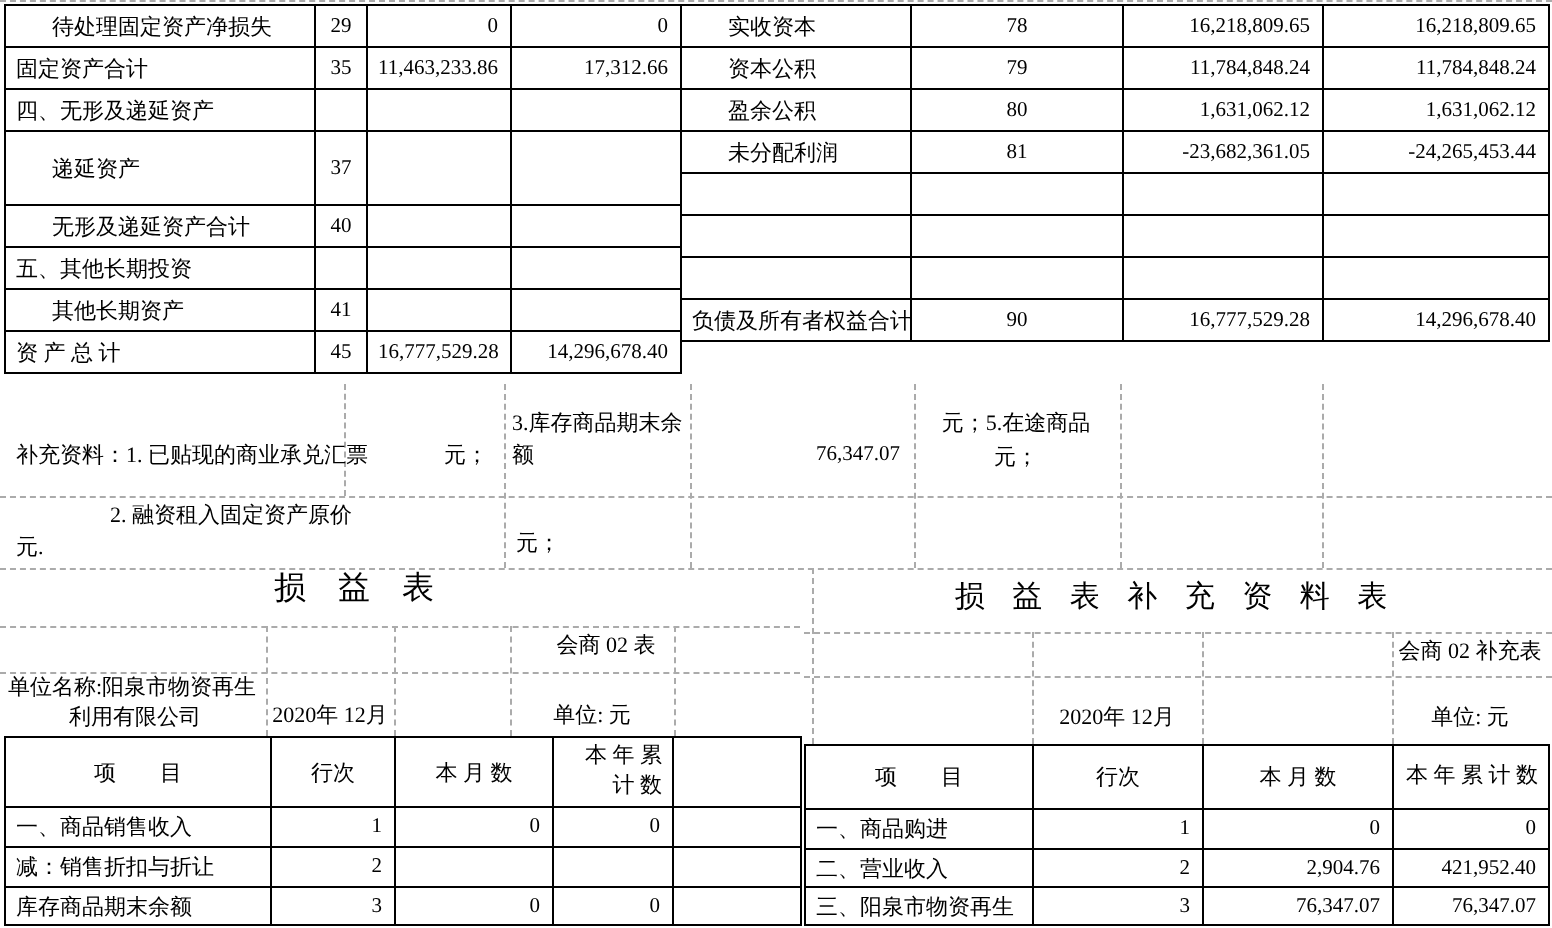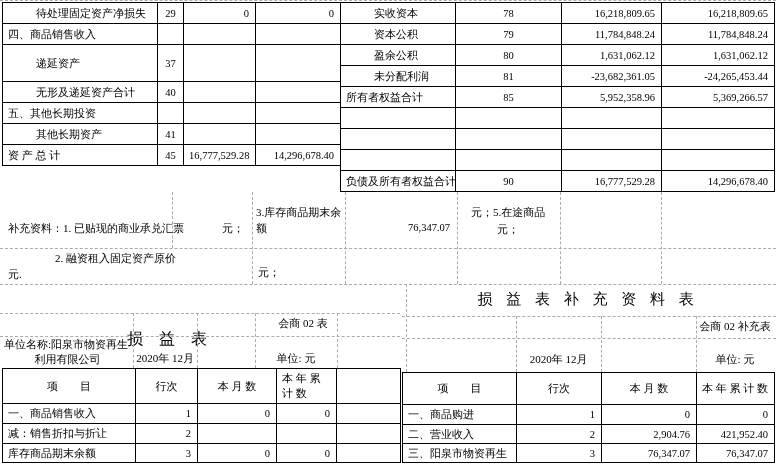--- a/index.html
+++ b/index.html
@@ -6,26 +6,26 @@
   #screen{
     position:relative;width:776px;height:464px;background:#fff;overflow:hidden;
     font-family:"Liberation Serif","DejaVu Serif",serif;color:#000;
   }
   table{border-collapse:collapse;position:absolute;table-layout:fixed;}
   td{
     border:1px solid #000;font-size:11px;padding:0 5px;overflow:hidden;
     white-space:nowrap;vertical-align:middle;
   }
   .lbl{text-align:left;}
-  .i1{padding-left:33px;}
+  .i1{padding-left:23px;}
   .ln{text-align:center;font-size:10.5px;}
   .lnr{text-align:right;font-size:10.5px;padding-right:6px;}
   .num{text-align:right;font-size:10.5px;padding-right:6px;}
   .hd{text-align:center;}
-  .wrap{white-space:normal;line-height:15px;text-align:left;margin-top:15px;}
+  .wrap{white-space:normal;line-height:15px;text-align:right;margin-top:15px;}
   .txt{position:absolute;font-size:11px;line-height:14px;white-space:nowrap;}
   .dash-h{position:absolute;height:0;border-top:1px dashed #ababab;}
   .dash-v{position:absolute;width:0;border-left:1px dashed #ababab;}
   .title1{font-size:16px;letter-spacing:6px;text-align:center;white-space:nowrap;}
   .title2{font-size:15px;letter-spacing:5px;text-align:center;white-space:nowrap;}
   .ctr{text-align:center;}
   .rt{text-align:right;}
 </style>
 </head>
 <body>
@@ -42,21 +42,27 @@
         <col style="width:85px">
       </colgroup>
     <tbody>
         <tr style="height:21px">
       <td class="lbl i1">待处理固定资产净损失</td>
       <td class="ln">29</td>
       <td class="num">0</td>
       <td class="num">0</td>
     </tr>
     <tr style="height:21px">
-      <td class="lbl">四、商品销售收入</td>
+      <td class="lbl">固定资产合计</td>
+      <td class="ln">35</td>
+      <td class="num">11,463,233.86</td>
+      <td class="num">17,312.66</td>
+    </tr>
+    <tr style="height:21px">
+      <td class="lbl">四、无形及递延资产</td>
       <td class="ln"></td>
       <td class="num"></td>
       <td class="num"></td>
     </tr>
     <tr style="height:37px">
       <td class="lbl i1">递延资产</td>
       <td class="ln">37</td>
       <td class="num"></td>
       <td class="num"></td>
     </tr>
@@ -111,26 +117,20 @@
       <td class="lbl i1">盈余公积</td>
       <td class="ln">80</td>
       <td class="num">1,631,062.12</td>
       <td class="num">1,631,062.12</td>
     </tr>
     <tr style="height:21px">
       <td class="lbl i1">未分配利润</td>
       <td class="ln">81</td>
       <td class="num">-23,682,361.05</td>
       <td class="num">-24,265,453.44</td>
-    </tr>
-    <tr style="height:21px">
-      <td class="lbl">所有者权益合计</td>
-      <td class="ln">85</td>
-      <td class="num">5,952,358.96</td>
-      <td class="num">5,369,266.57</td>
     </tr>
     <tr style="height:21px">
       <td class="lbl"></td>
       <td class="ln"></td>
       <td class="num"></td>
       <td class="num"></td>
     </tr>
     <tr style="height:21px">
       <td class="lbl"></td>
       <td class="ln"></td>
@@ -172,21 +172,21 @@
     <div>元；</div>
   </div>
   <div class="txt" style="left:8px;top:250px;line-height:16px;">
     <div style="padding-left:47px;">2. 融资租入固定资产原价</div>
     <div>元.</div>
   </div>
   <div class="txt" style="left:258px;top:265px;width:176px;display:flex;justify-content:space-between;">
     <span>元；</span>
   </div>
 
-  <div class="txt title1" style="left:0;top:288px;width:340px;margin-top:44px;">损 益 表</div>
+  <div class="txt title1" style="left:10px;top:288px;width:340px;">损 益 表</div>
   <div class="dash-h" style="left:0;top:313px;width:400px;"></div>
   <div class="dash-h" style="left:0;top:336px;width:400px;"></div>
   <div class="dash-v" style="left:133px;top:313px;height:55px;"></div>
   <div class="dash-v" style="left:197px;top:313px;height:55px;"></div>
   <div class="dash-v" style="left:255px;top:313px;height:55px;"></div>
   <div class="dash-v" style="left:337px;top:313px;height:55px;"></div>
   <div class="txt ctr" style="left:262px;top:316px;width:82px;">会商 02 表</div>
   <div class="txt" style="left:4px;top:337px;width:132px;">单位名称:阳泉市物资再生</div>
   <div class="txt ctr" style="left:0;top:352px;width:135px;">利用有限公司</div>
   <div class="txt ctr" style="left:133px;top:351px;width:64px;">2020年 12月</div>

